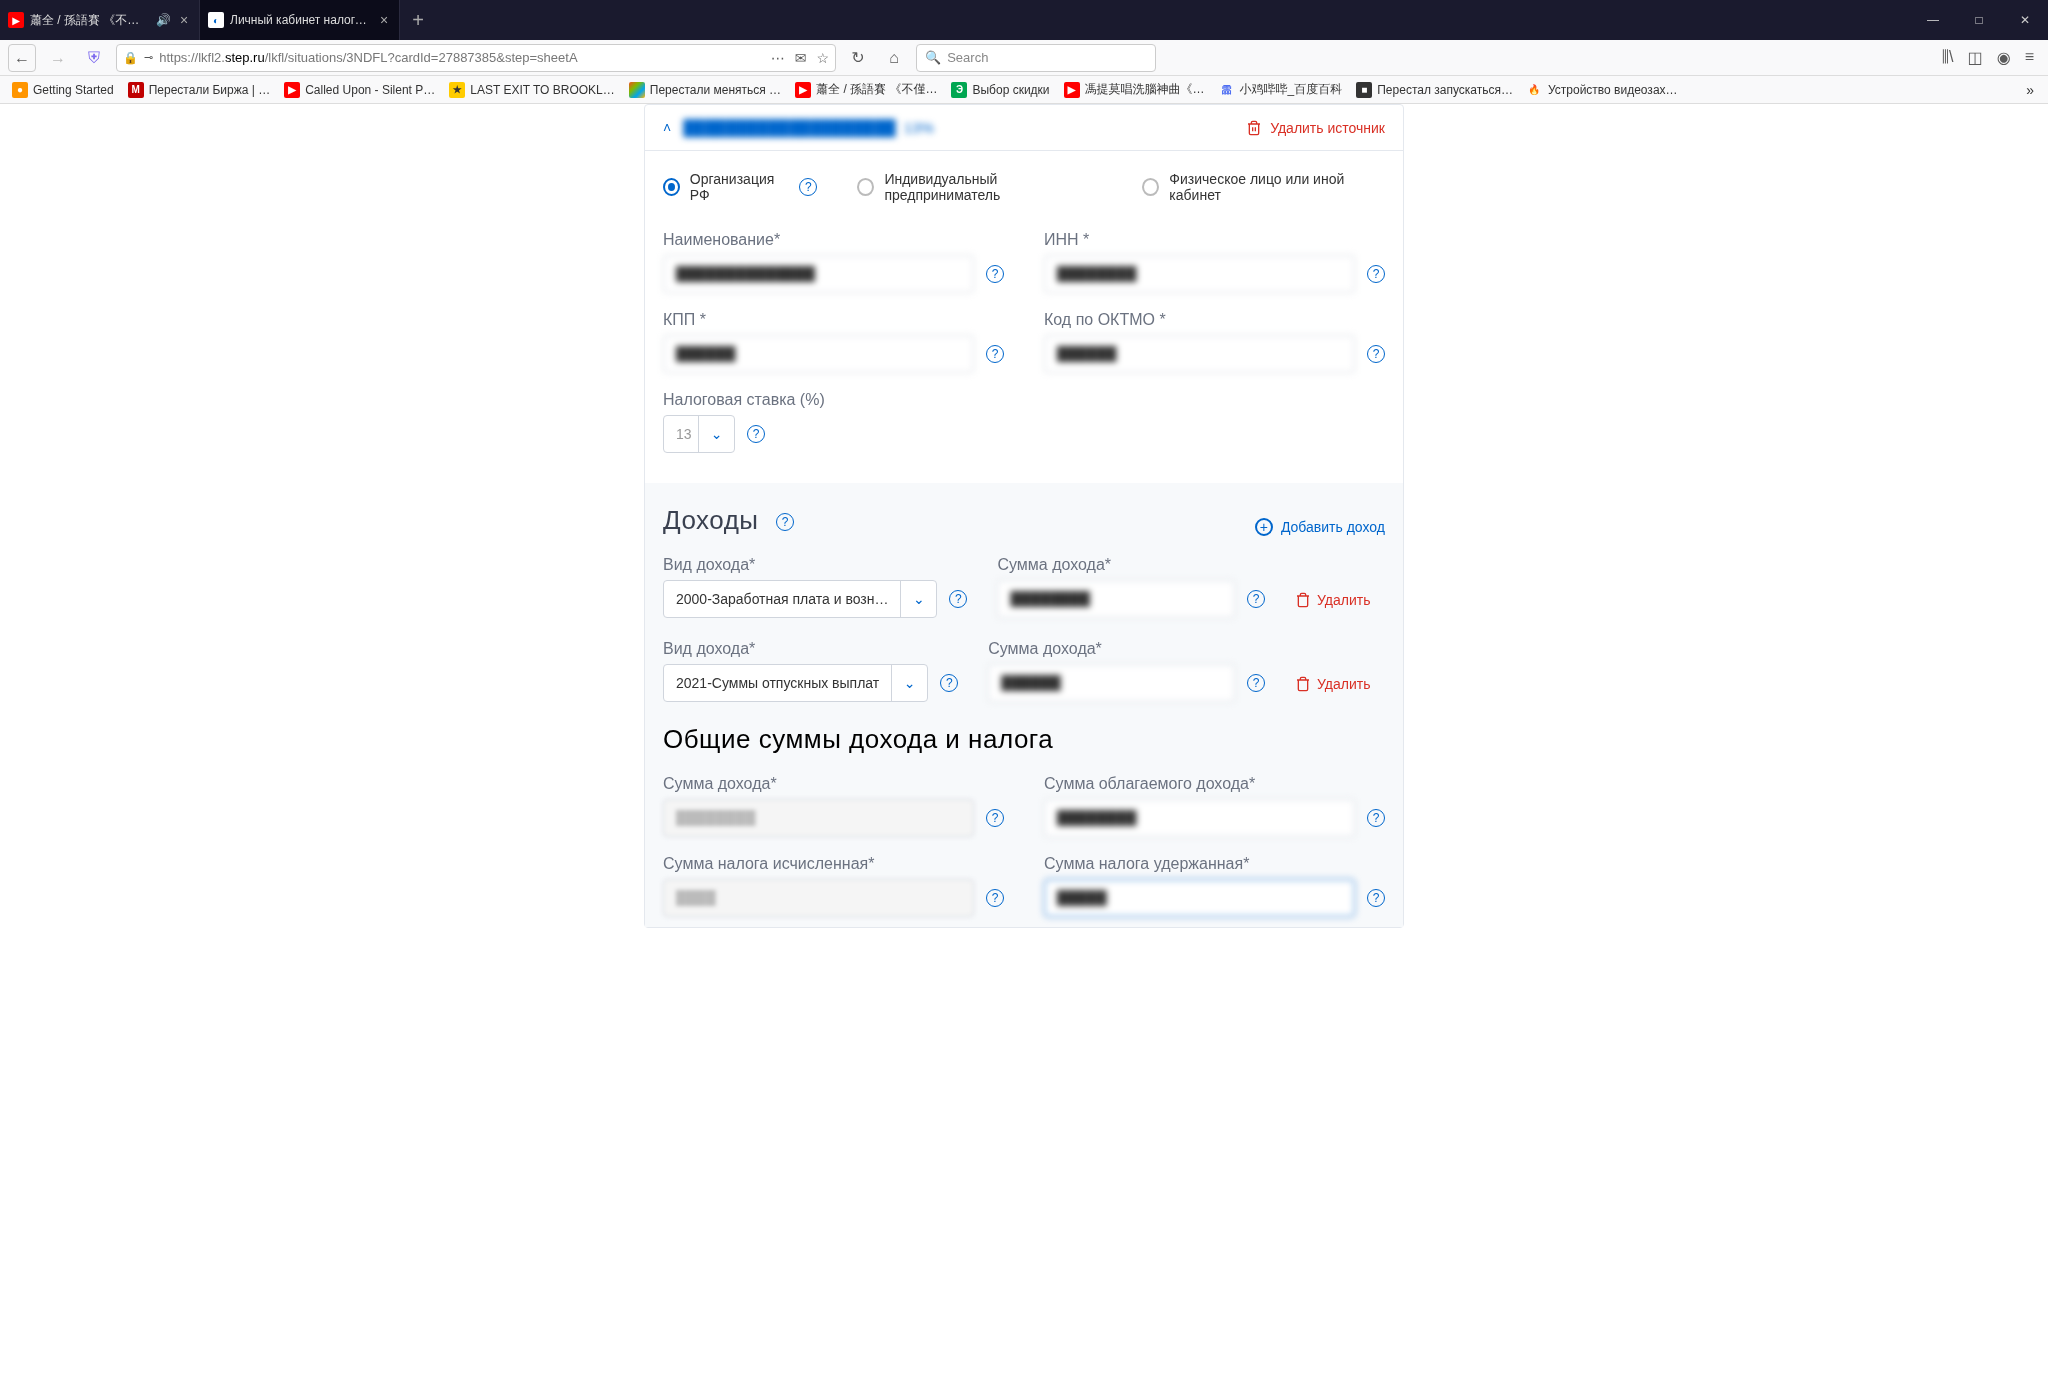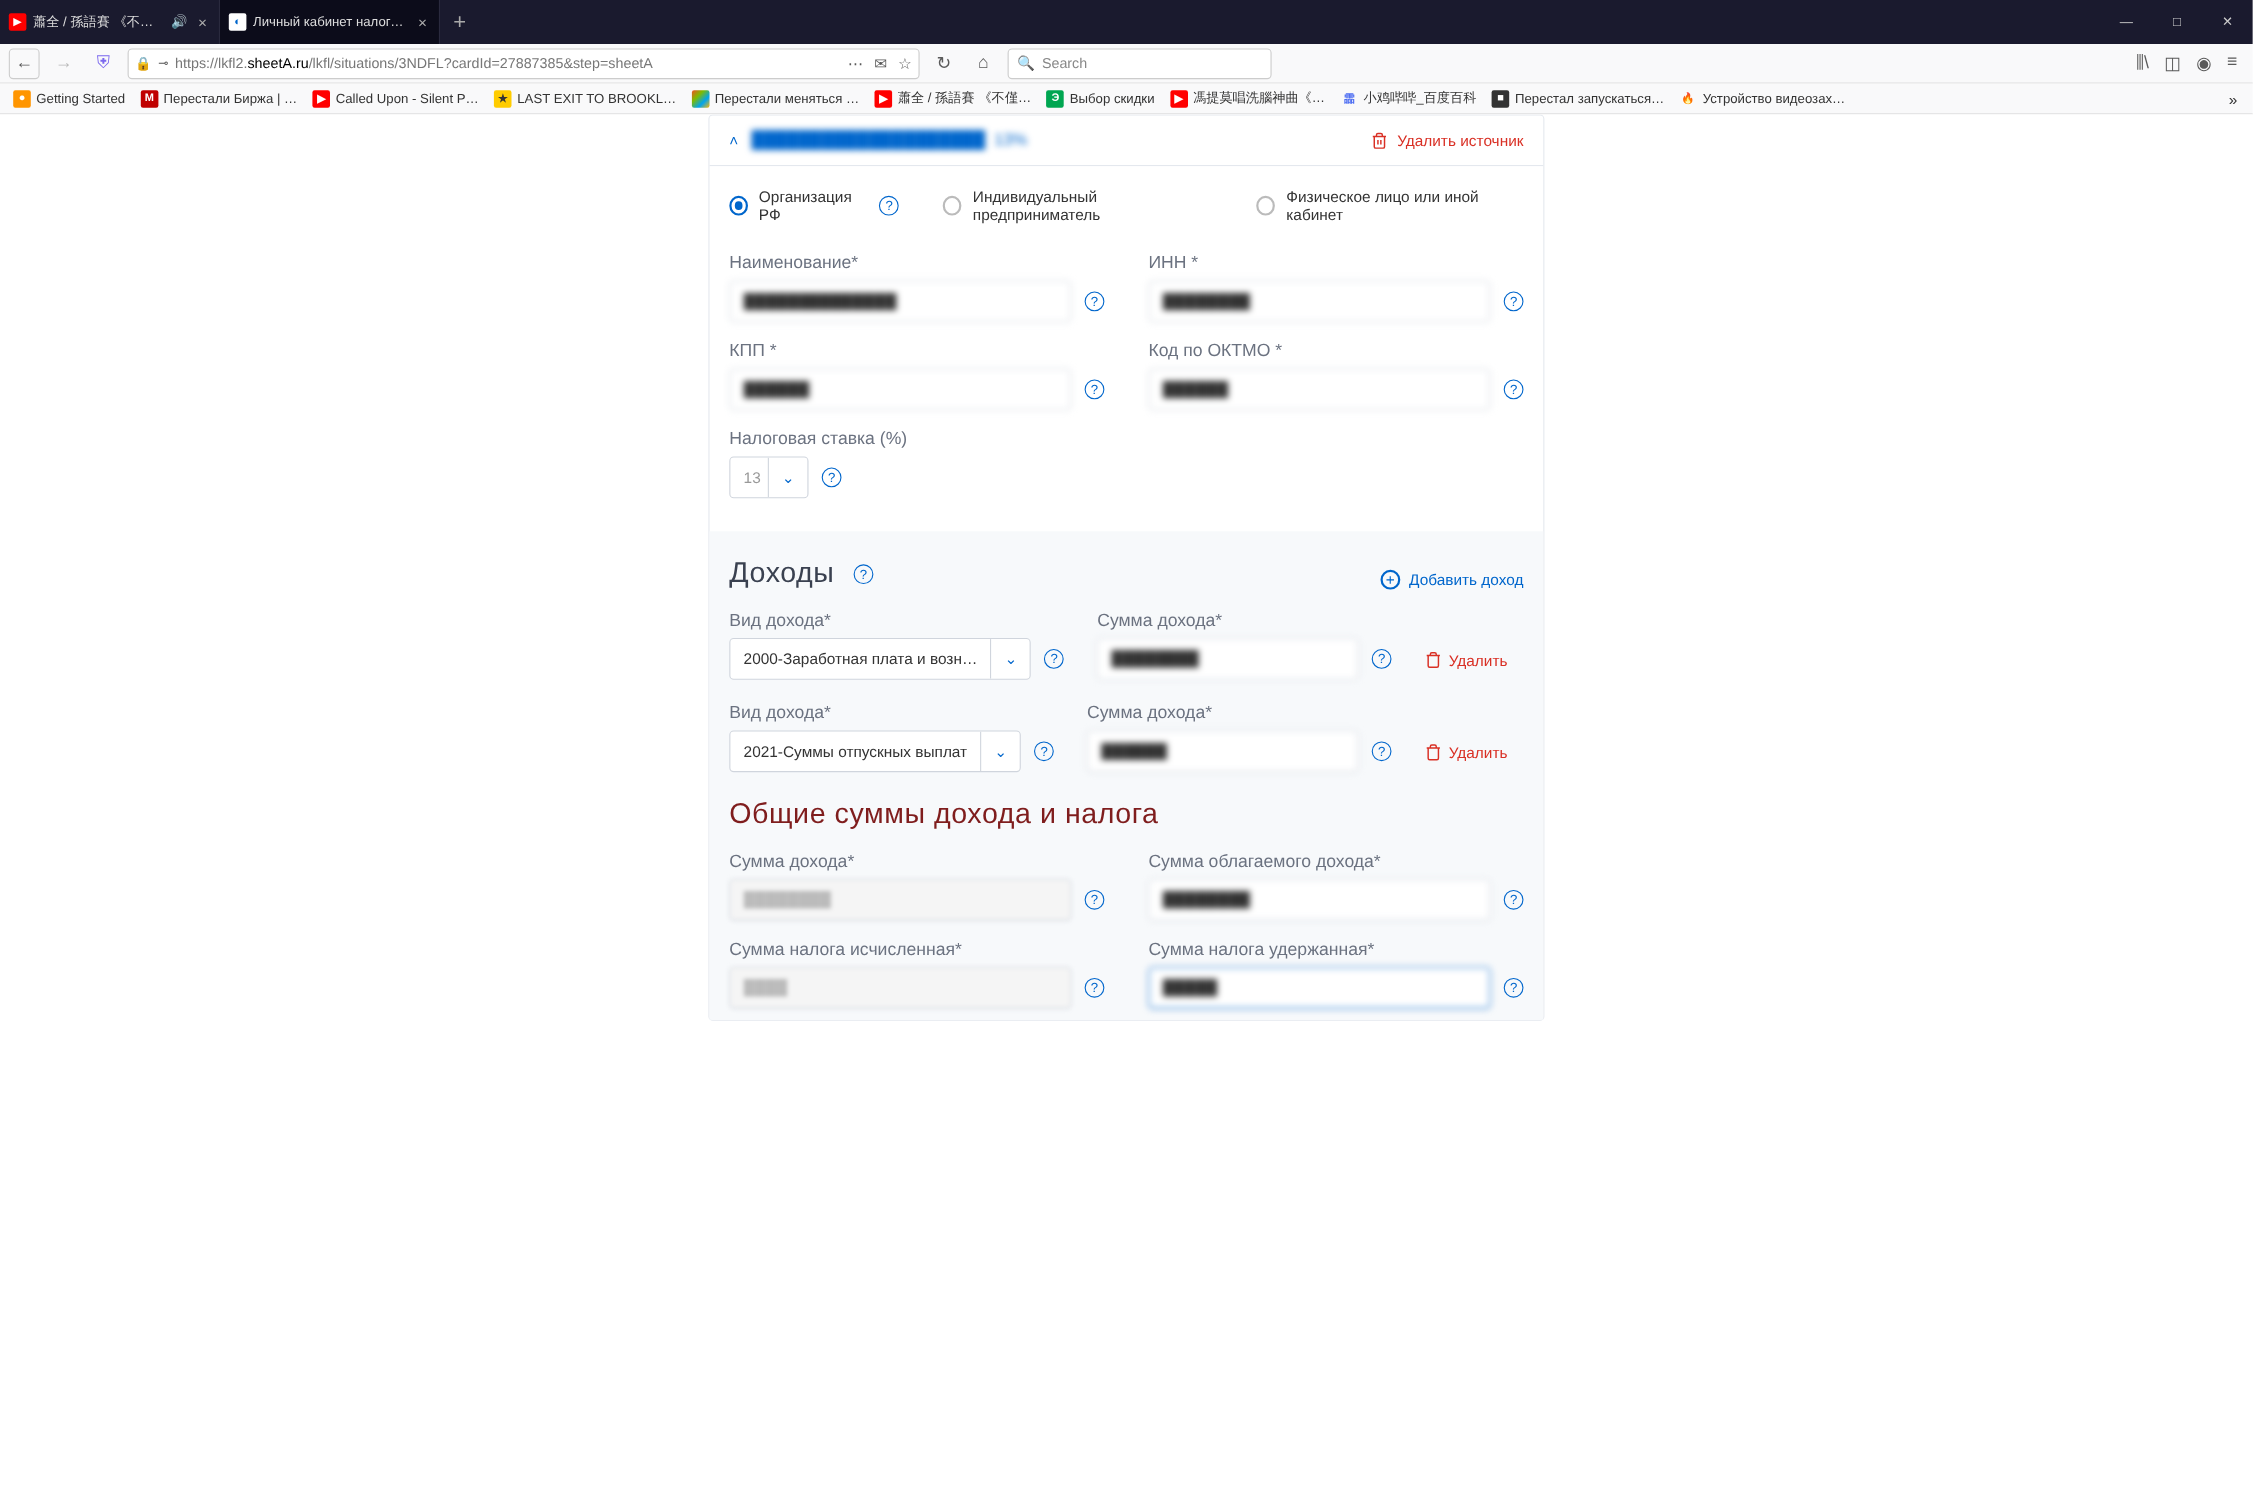--- a/index.html
+++ b/index.html
@@ -77,21 +77,21 @@
 .section { padding: 22px 18px 10px; background: #f7f9fb; margin-top: 20px; }
 .section-head { display: flex; align-items: flex-end; margin-bottom: 20px; }
 .section-title { font-family: "Arial Narrow", Arial, sans-serif; font-size: 26px; color: #3a4150; font-weight: 400; letter-spacing: 0.5px; }
 .section-title .help { margin-left: 10px; vertical-align: middle; }
 .add-link { margin-left: auto; display: flex; align-items: center; gap: 8px; color: #0066cc; font-size: 14px; cursor: pointer; }
 .plus-circle { width: 18px; height: 18px; border: 2px solid #0066cc; border-radius: 50%; display: flex; align-items: center; justify-content: center; font-size: 14px; line-height: 1; }
 
 .income-row { display: grid; grid-template-columns: 1fr 1fr 90px; column-gap: 30px; align-items: end; margin-bottom: 22px; }
 .del-link { display: flex; align-items: center; gap: 6px; color: #d93025; font-size: 14px; cursor: pointer; padding-bottom: 10px; }
 
-.totals-title { font-family: "Arial Narrow", Arial, sans-serif; font-size: 26px; color: #7f1d1d; margin: 18px 0 20px; letter-spacing: 0.5px; }
+.totals-title { font-family: "Arial Narrow", Arial, sans-serif; font-size: 26px; color: #000000; margin: 18px 0 20px; letter-spacing: 0.5px; }
 .totals-grid { display: grid; grid-template-columns: 1fr 1fr; column-gap: 40px; row-gap: 18px; }
 
 svg { display: block; }
 </style>
 </head>
 <body>
 
 <div class="titlebar">
   <div class="tab">
     <span class="tab-icon yt">▶</span>
@@ -113,21 +113,21 @@
 </div>
 
 <div class="navbar">
   <div class="nav-btn back">←</div>
   <div class="nav-btn" style="color:#bbb">→</div>
   <div class="nav-btn" style="color:#7b68ee">⛨</div>
   <div class="url-bar">
     <span style="font-size:12px;color:#555">🔒</span>
     <span style="font-size:11px;color:#555">⊸</span>
     <span class="url-text">
-      <span>https://lkfl2.</span><span class="domain">sheetA.ru</span><span>/lkfl/situations/3NDFL?cardId=27887385&amp;step=sheetA</span>
+      <span>https://lkfl2.</span><span class="domain">step.ru</span><span>/lkfl/situations/3NDFL?cardId=27887385&amp;step=sheetA</span>
     </span>
     <div class="url-icons">
       <span>⋯</span>
       <span>✉</span>
       <span>☆</span>
     </div>
   </div>
   <div class="nav-btn">↻</div>
   <div class="nav-btn">⌂</div>
   <div class="search-box">

